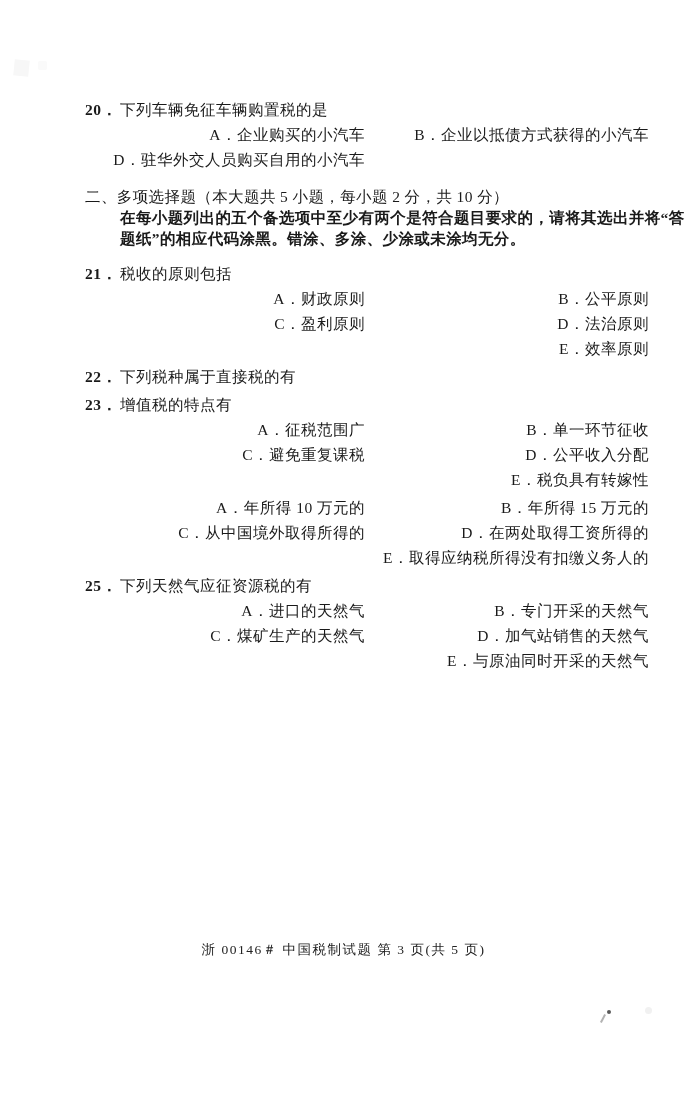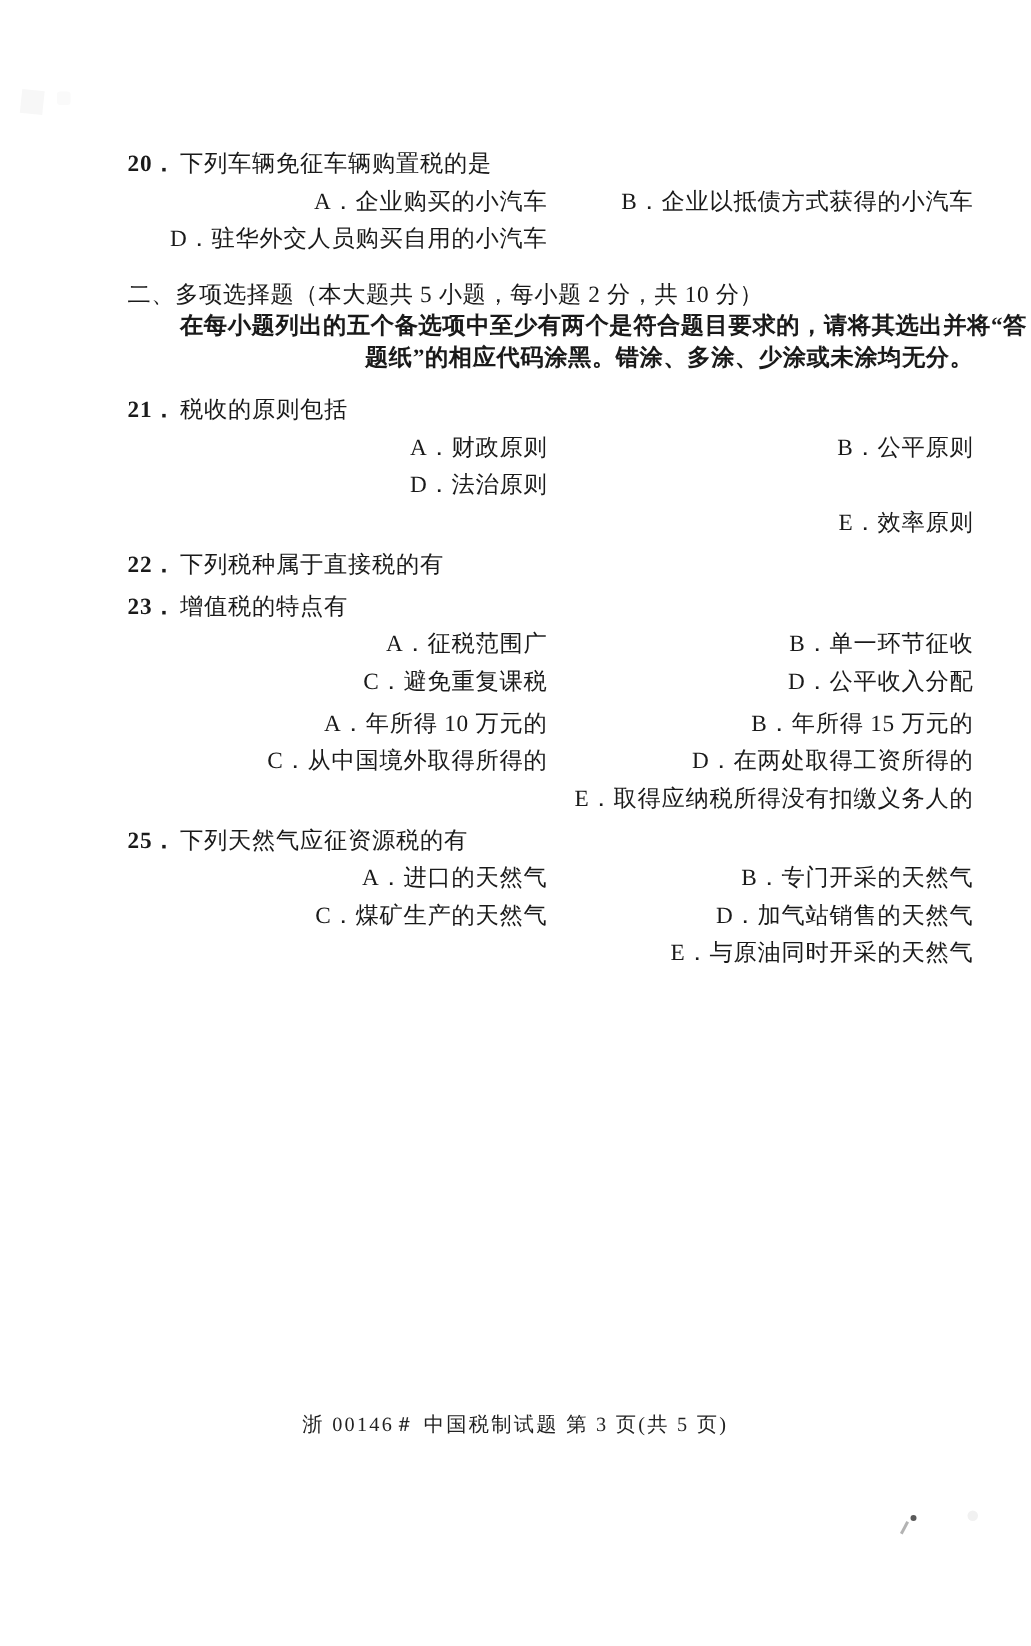--- a/index.html
+++ b/index.html
@@ -39,21 +39,20 @@
   .section-title {
     font-size: 15.5px; line-height: 21px;
     font-weight: 400; letter-spacing: 0.4px;
     white-space: nowrap;
   }
   .section-inst {
     margin-left: 35px;
     font-size: 15.5px; line-height: 21px;
     font-weight: 700; letter-spacing: 0.4px;
     white-space: nowrap;
-    text-align: right;
   }
   .footer {
     position: absolute;
     left: 0; right: 0; top: 941px;
     text-align: center;
     font-size: 13.5px; letter-spacing: 1.5px;
     font-weight: 500; color: #222222;
   }
   
   .artifact { position: absolute; pointer-events: none; }
@@ -93,40 +92,42 @@
     </div>
   </div>
 
   <div class="q">
     <div class="q-stem">
       <span class="q-num">21．</span><span>税收的原则包括</span>
     </div>
     <div class="opts">
       <div class="opt"><span class="opt-label">A．</span><span>财政原则</span></div>
       <div class="opt"><span class="opt-label">B．</span><span>公平原则</span></div>
+      <div class="opt"><span class="opt-label">C．</span><span>盈利原则</span></div>
       <div class="opt"><span class="opt-label">D．</span><span>法治原则</span></div>
       <div class="opt opt-full"><span class="opt-label">E．</span><span>效率原则</span></div>
     </div>
   </div>
 
   <div class="q">
     <div class="q-stem">
       <span class="q-num">22．</span><span>下列税种属于直接税的有</span>
     </div>
   </div>
 
   <div class="q">
     <div class="q-stem">
       <span class="q-num">23．</span><span>增值税的特点有</span>
     </div>
     <div class="opts">
       <div class="opt"><span class="opt-label">A．</span><span>征税范围广</span></div>
       <div class="opt"><span class="opt-label">B．</span><span>单一环节征收</span></div>
       <div class="opt"><span class="opt-label">C．</span><span>避免重复课税</span></div>
       <div class="opt"><span class="opt-label">D．</span><span>公平收入分配</span></div>
+      <div class="opt opt-full"><span class="opt-label">E．</span><span>税负具有转嫁性</span></div>
     </div>
   </div>
 
   <div class="q">
     <div class="opts">
       <div class="opt"><span class="opt-label">A．</span><span>年所得 10 万元的</span></div>
       <div class="opt"><span class="opt-label">B．</span><span>年所得 15 万元的</span></div>
       <div class="opt"><span class="opt-label">C．</span><span>从中国境外取得所得的</span></div>
       <div class="opt"><span class="opt-label">D．</span><span>在两处取得工资所得的</span></div>
       <div class="opt opt-full"><span class="opt-label">E．</span><span>取得应纳税所得没有扣缴义务人的</span></div>

